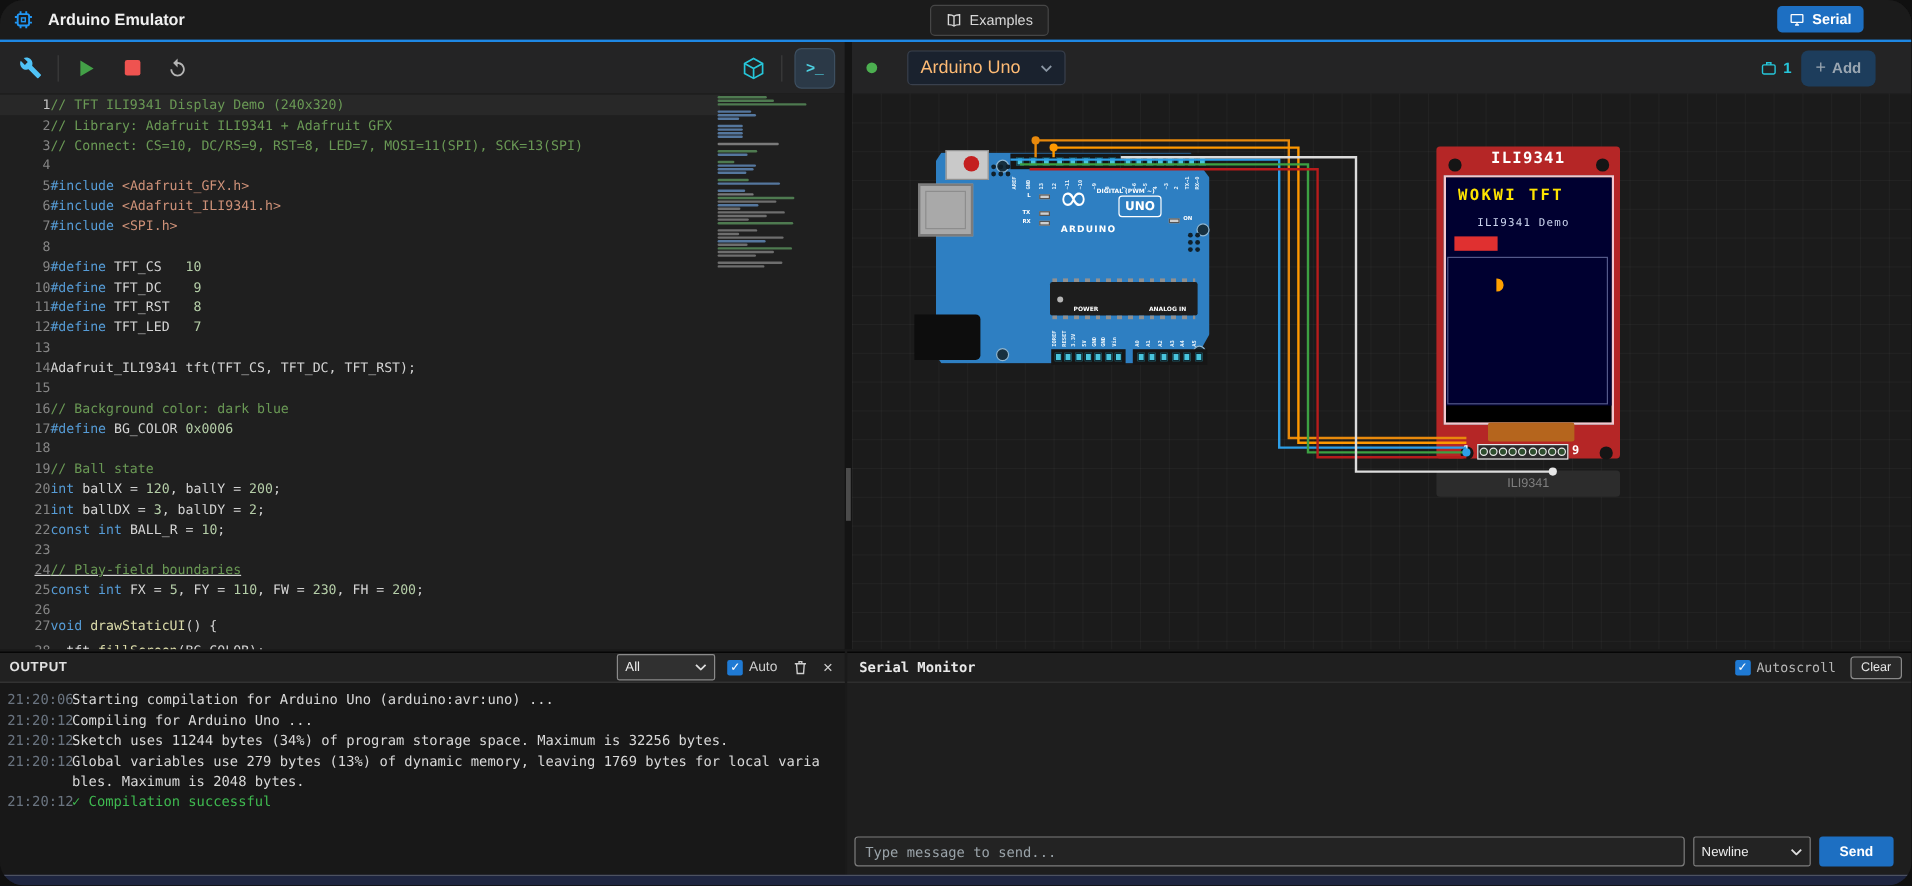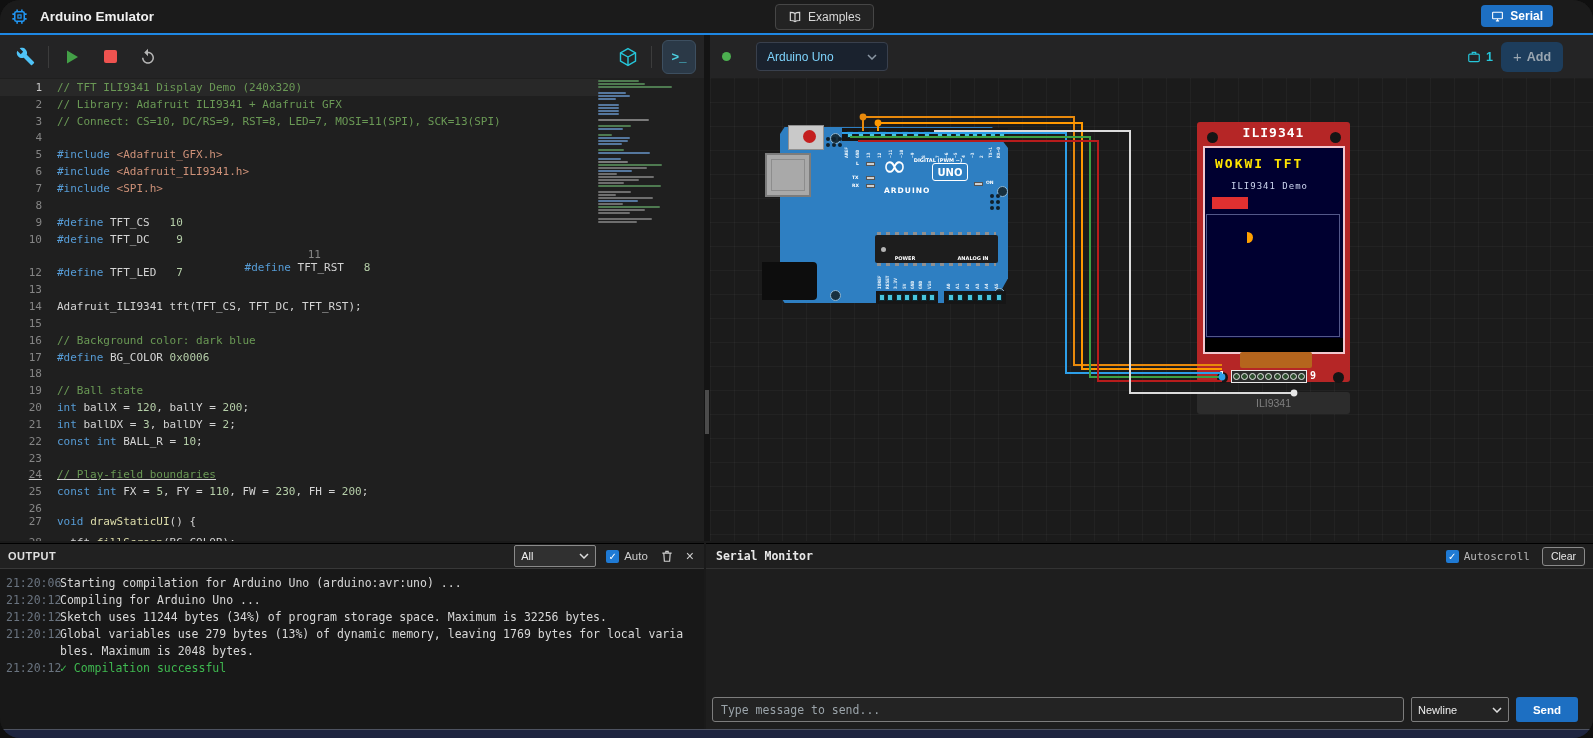--- a/index.html
+++ b/index.html
@@ -30,32 +30,32 @@
   #terminal-toggle{width:32px;height:32px;background:#2b3947;border:1px solid #3d4f60;border-radius:6px;
         color:#4dd0e1;font-weight:bold;font-size:13px;display:flex;align-items:center;justify-content:center;}
 
   
   #editor{position:absolute;left:0;top:43px;width:704px;height:463px;overflow:hidden;background:#1f1f1f;}
   .code-line{position:absolute;left:0;width:600px;height:16.85px;display:flex;align-items:center;
              font-family:"DejaVu Sans Mono",monospace;font-size:11px;white-space:pre;}
   .code-line.current{background:rgba(255,255,255,0.045);}
   .gutter{display:inline-block;width:42px;text-align:right;color:#858585;flex:none;}
   .code-line.current .gutter{color:#c6c6c6;}
-  .ctext{margin-left:15px;}
+  .ctext{}
   .tok-c{color:#6A9955}.tok-k{color:#569CD6}.tok-n{color:#B5CEA8}
   .tok-s{color:#CE9178}.tok-f{color:#DCDCAA}.tok-p{color:#D4D4D4}
 
   #minimap{position:absolute;left:598px;top:2px;width:94px;height:455px;}
   .mmbar{height:2px;margin-bottom:1px;border-radius:1px;}
   #editor-scrollbar{position:absolute;left:1px;top:355px;width:4px;height:44px;background:#4b4b4b;}
 
   
   #board-select{margin-left:25px;width:110px;height:27px;background:#1a222e;border:1px solid #39404d;
      border-radius:4px;display:flex;align-items:center;justify-content:space-between;padding:0 10px;
-     color:#7dd3fc;font-size:12px;}
+     color:#fdba74;font-size:15px;}
   #status-dot{width:9px;height:9px;border-radius:50%;background:#4caf50;margin-left:12px;}
   #parts-count{display:flex;align-items:center;gap:5px;color:#26c6da;font-size:12.5px;font-weight:bold;
      position:absolute;right:100px;}
   #add-btn{position:absolute;right:30px;width:62px;height:30px;background:#1d3d5c;border-radius:6px;
      color:#9aa6b1;font-size:12.5px;font-weight:bold;display:flex;align-items:center;justify-content:center;gap:5px;}
 
   #canvas{position:absolute;left:0;top:43px;width:883px;height:463px;overflow:hidden;
     background-image:linear-gradient(rgba(255,255,255,0.032) 1px,transparent 1px),
                      linear-gradient(90deg,rgba(255,255,255,0.032) 1px,transparent 1px);
     background-size:24px 24px;}
@@ -223,21 +223,21 @@
             <div class="code-line current" style="top: 1px;"><span class="gutter">1</span><span class="ctext"><span class="tok-c">// TFT ILI9341 Display Demo (240x320)</span></span></div>
             <div class="code-line" style="top: 17.85px;"><span class="gutter">2</span><span class="ctext"><span class="tok-c">// Library: Adafruit ILI9341 + Adafruit GFX</span></span></div>
             <div class="code-line" style="top: 34.7px;"><span class="gutter">3</span><span class="ctext"><span class="tok-c">// Connect: CS=10, DC/RS=9, RST=8, LED=7, MOSI=11(SPI), SCK=13(SPI)</span></span></div>
             <div class="code-line" style="top: 51.55px;"><span class="gutter">4</span><span class="ctext"></span></div>
             <div class="code-line" style="top: 68.4px;"><span class="gutter">5</span><span class="ctext"><span class="tok-k">#include</span><span class="tok-p"> </span><span class="tok-s">&lt;Adafruit_GFX.h&gt;</span></span></div>
             <div class="code-line" style="top: 85.25px;"><span class="gutter">6</span><span class="ctext"><span class="tok-k">#include</span><span class="tok-p"> </span><span class="tok-s">&lt;Adafruit_ILI9341.h&gt;</span></span></div>
             <div class="code-line" style="top: 102.1px;"><span class="gutter">7</span><span class="ctext"><span class="tok-k">#include</span><span class="tok-p"> </span><span class="tok-s">&lt;SPI.h&gt;</span></span></div>
             <div class="code-line" style="top: 118.95px;"><span class="gutter">8</span><span class="ctext"></span></div>
             <div class="code-line" style="top: 135.8px;"><span class="gutter">9</span><span class="ctext"><span class="tok-k">#define</span><span class="tok-p"> TFT_CS   </span><span class="tok-n">10</span></span></div>
             <div class="code-line" style="top: 152.65px;"><span class="gutter">10</span><span class="ctext"><span class="tok-k">#define</span><span class="tok-p"> TFT_DC    </span><span class="tok-n">9</span></span></div>
-            <div class="code-line" style="top: 169.5px; flex-direction: column;"><span class="gutter">11</span><span class="ctext"><span class="tok-k">#define</span><span class="tok-p"> TFT_RST   </span><span class="tok-n">8</span></span></div>
+            <div class="code-line" style="top: 169.5px;"><span class="gutter">11</span><span class="ctext"><span class="tok-k">#define</span><span class="tok-p"> TFT_RST   </span><span class="tok-n">8</span></span></div>
             <div class="code-line" style="top: 186.35px;"><span class="gutter">12</span><span class="ctext"><span class="tok-k">#define</span><span class="tok-p"> TFT_LED   </span><span class="tok-n">7</span></span></div>
             <div class="code-line" style="top: 203.2px;"><span class="gutter">13</span><span class="ctext"></span></div>
             <div class="code-line" style="top: 220.05px;"><span class="gutter">14</span><span class="ctext"><span class="tok-p">Adafruit_ILI9341 tft(TFT_CS, TFT_DC, TFT_RST);</span></span></div>
             <div class="code-line" style="top: 236.9px;"><span class="gutter">15</span><span class="ctext"></span></div>
             <div class="code-line" style="top: 253.75px;"><span class="gutter">16</span><span class="ctext"><span class="tok-c">// Background color: dark blue</span></span></div>
             <div class="code-line" style="top: 270.6px;"><span class="gutter">17</span><span class="ctext"><span class="tok-k">#define</span><span class="tok-p"> BG_COLOR </span><span class="tok-n">0x0006</span></span></div>
             <div class="code-line" style="top: 287.45px;"><span class="gutter">18</span><span class="ctext"></span></div>
             <div class="code-line" style="top: 304.3px;"><span class="gutter">19</span><span class="ctext"><span class="tok-c">// Ball state</span></span></div>
             <div class="code-line" style="top: 321.15px;"><span class="gutter">20</span><span class="ctext"><span class="tok-k">int</span><span class="tok-p"> ballX = </span><span class="tok-n">120</span><span class="tok-p">, ballY = </span><span class="tok-n">200</span><span class="tok-p">;</span></span></div>
             <div class="code-line" style="top: 338px;"><span class="gutter">21</span><span class="ctext"><span class="tok-k">int</span><span class="tok-p"> ballDX = </span><span class="tok-n">3</span><span class="tok-p">, ballDY = </span><span class="tok-n">2</span><span class="tok-p">;</span></span></div>

